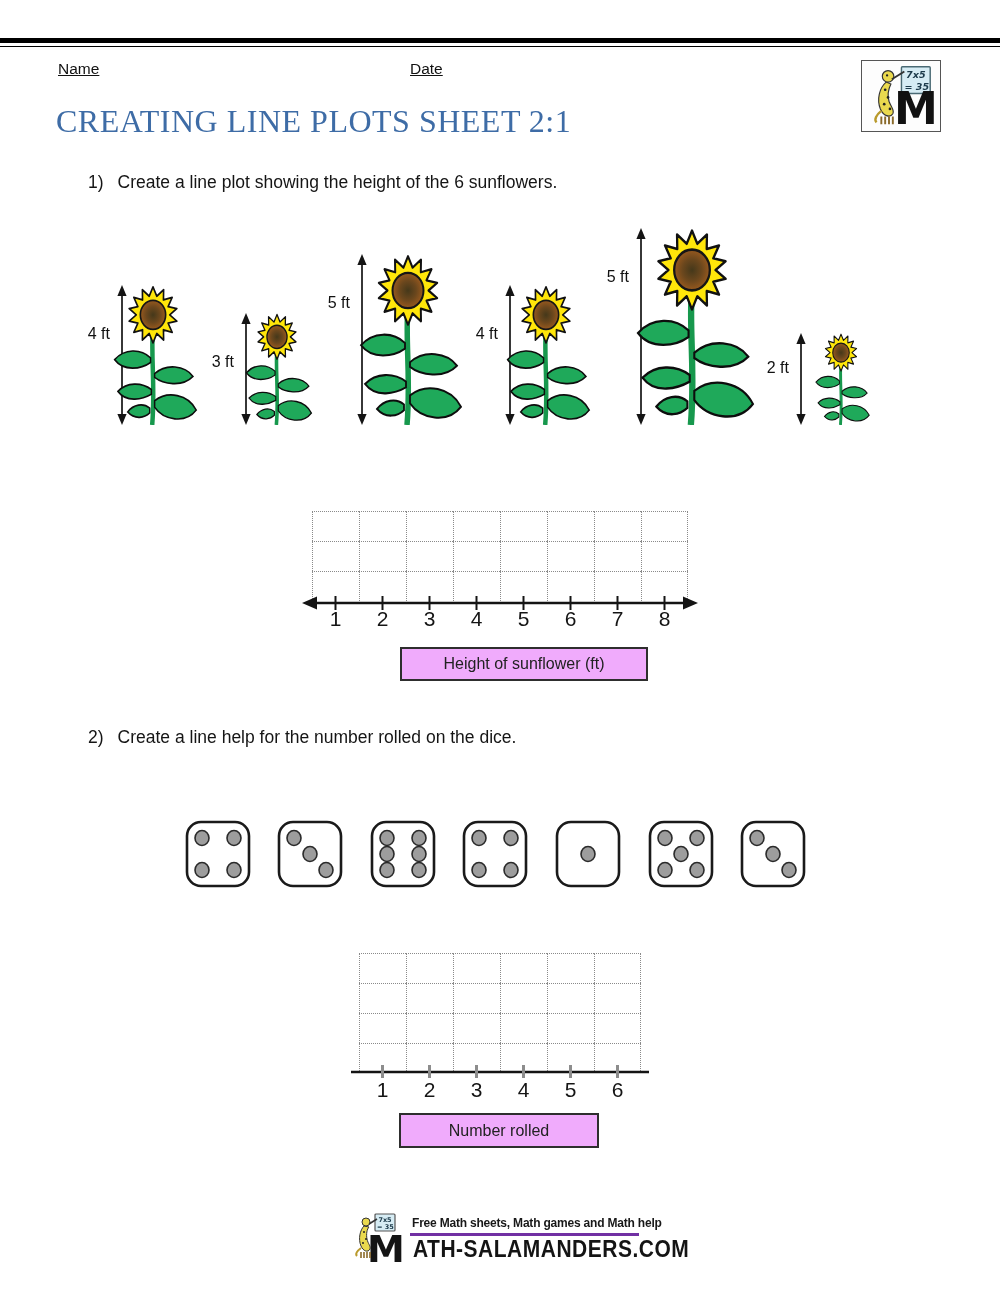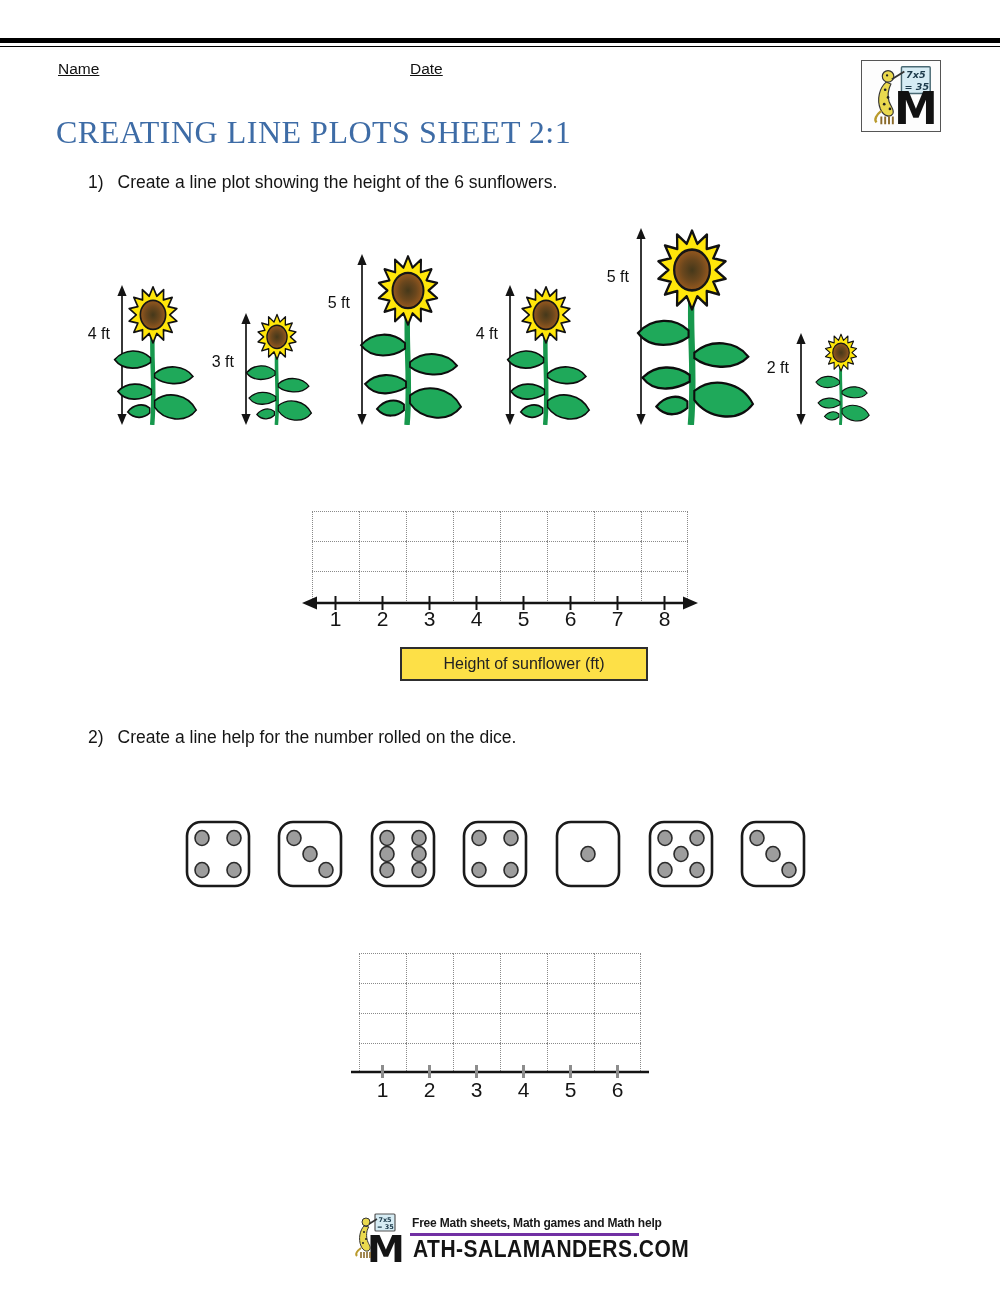--- a/index.html
+++ b/index.html
@@ -9,41 +9,41 @@
 
   .rule-thick{position:absolute;left:0;top:38px;width:1000px;height:4.5px;background:#000;}
   .rule-thin{position:absolute;left:0;top:45.5px;width:1000px;height:1.2px;background:#000;}
 
   .meta-label{position:absolute;top:60px;font-size:15.5px;font-weight:500;color:#111;text-decoration:underline;}
   #name-label{left:58px;} #date-label{left:410px;}
 
   .logo-box{position:absolute;left:861px;top:60px;width:80px;height:72px;background:#fdfdfd;
             border:1.5px solid #555;box-sizing:border-box;}
 
-  .title{position:absolute;left:56px;top:114px;margin:0;font-family:"Liberation Serif",serif;
+  .title{position:absolute;left:56px;top:103px;margin:0;font-family:"Liberation Serif",serif;
          font-weight:500;font-size:32px;letter-spacing:0.5px;color:#3e6ca6;white-space:nowrap;text-align:right;}
 
   .question{position:absolute;left:88px;font-size:17.5px;color:#151515;white-space:nowrap;}
   .question .qnum{display:inline-block;margin-right:14px;}
   #q1{top:172px;} #q2{top:727px;}
 
   .ft-label{position:absolute;width:48px;font-size:16px;color:#111;text-align:right;}
 
   .plot-grid{position:absolute;display:grid;}
   .plot-grid .c{box-sizing:border-box;border-left:1px dotted #8a8a8a;border-top:1px dotted #8a8a8a;}
   .plot-grid .cr{border-right:1px dotted #8a8a8a;}
   #grid1{left:312px;top:511px;}
   #grid2{left:359px;top:953px;}
 
   #axis1{left:302px;top:593px;}
   #axis2{left:348px;top:1062px;}
 
   .tick-label{position:absolute;width:24px;text-align:center;font-size:21px;color:#151515;}
 
-  .axis-box{position:absolute;border:2px solid #2e2e2e;background:#fde047;display:flex;
+  .axis-box{position:absolute;border:2px solid #2e2e2e;background:#f0abfc;display:flex;
             align-items:center;justify-content:center;font-size:16px;color:#222;box-sizing:border-box;}
   #axis1-box{left:400px;top:647px;width:248px;height:34px;}
   #axis2-box{left:399px;top:1113px;width:200px;height:35px;}
 
   .tagline{position:absolute;left:412px;top:1216px;width:268px;font-size:12px;font-weight:bold;
            letter-spacing:-0.2px;color:#181818;white-space:nowrap;}
   .purple-rule{position:absolute;left:410px;top:1233px;width:229px;height:3px;background:#7130a3;}
   .site{position:absolute;left:413px;top:1236px;font-size:21px;font-weight:bold;letter-spacing:0.5px;
         color:#141414;white-space:nowrap;transform:scaleY(1.12);transform-origin:top left;}
   #footer-logo{left:352px;top:1212px;}
@@ -306,20 +306,23 @@
       <line x1="269.5" y1="3" x2="269.5" y2="16" stroke="#8d8d8d" stroke-width="3"></line>
     </svg>
   <div id="axis2-labels">
       <span class="tick-label" style="left: 370.5px; top: 1078px;">1</span>
       <span class="tick-label" style="left: 417.5px; top: 1078px;">2</span>
       <span class="tick-label" style="left: 464.5px; top: 1078px;">3</span>
       <span class="tick-label" style="left: 511.5px; top: 1078px;">4</span>
       <span class="tick-label" style="left: 558.5px; top: 1078px;">5</span>
       <span class="tick-label" style="left: 605.5px; top: 1078px;">6</span>
     </div>
+  <div class="axis-box" id="axis2-box">
+    <span>Number rolled</span>
+  </div>
 
   <svg class="abs" id="footer-logo" width="62" height="52" viewBox="0 0 62 52">
     <rect x="23" y="2" width="20" height="17" rx="1" fill="#d6ecf4" stroke="#555" stroke-width="1.2"></rect>
     <text x="33" y="9.5" font-size="6.5" font-weight="bold" fill="#1c3a4a" text-anchor="middle" font-family="DejaVu Sans, sans-serif">7x5</text>
     <text x="33.5" y="16.5" font-size="6.5" font-weight="bold" fill="#1c3a4a" text-anchor="middle" font-family="DejaVu Sans, sans-serif">= 35</text>
     <text x="34" y="50" font-size="38" font-weight="bold" fill="#141414" text-anchor="middle" font-family="DejaVu Sans, sans-serif">M</text>
     <path d="M12,14 C8,18 6,27 9,34 C11,39 16,41 18,37 C19,34 16,32 15,27 C14,22 15,17 17,15 Z" fill="#ead94e" stroke="#333" stroke-width="1"></path>
     <circle cx="14" cy="10" r="4" fill="#ead94e" stroke="#333" stroke-width="1"></circle>
     <path d="M17,12 L25,7" stroke="#333" stroke-width="1.5"></path>
     <path d="M9,36 C5,39 3,42 5,44" stroke="#b99a2c" stroke-width="2" fill="none"></path>

